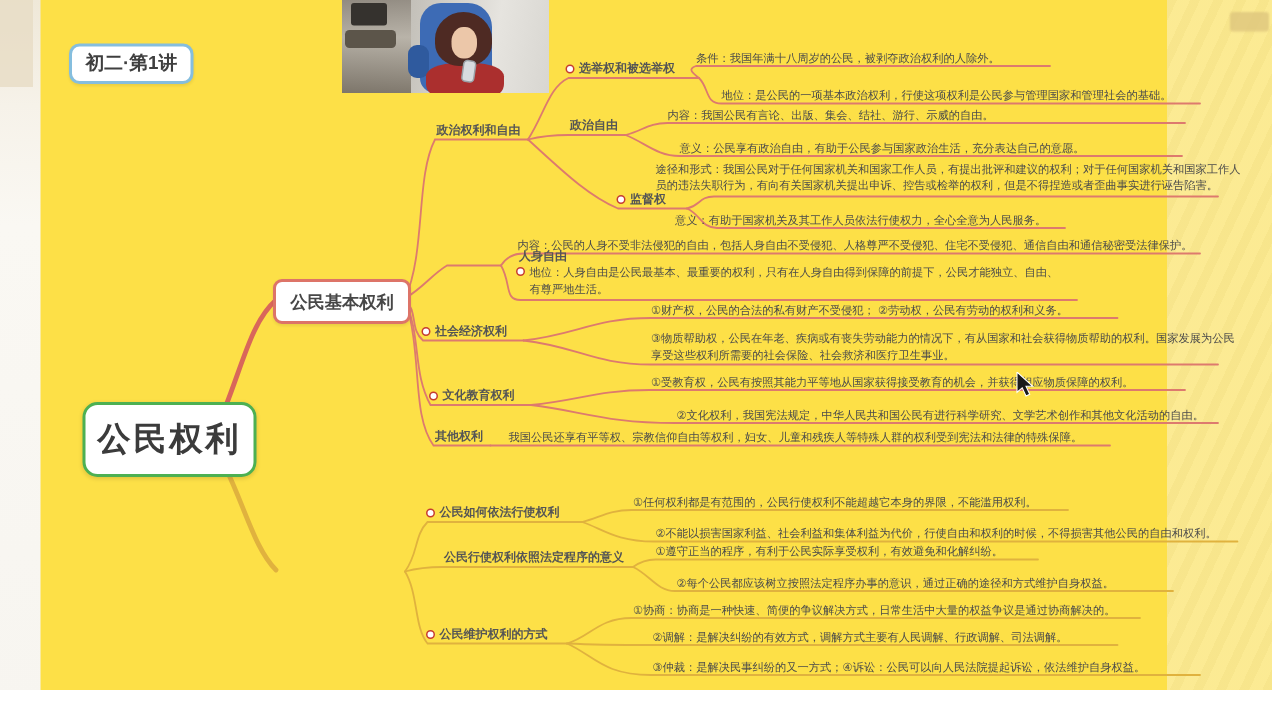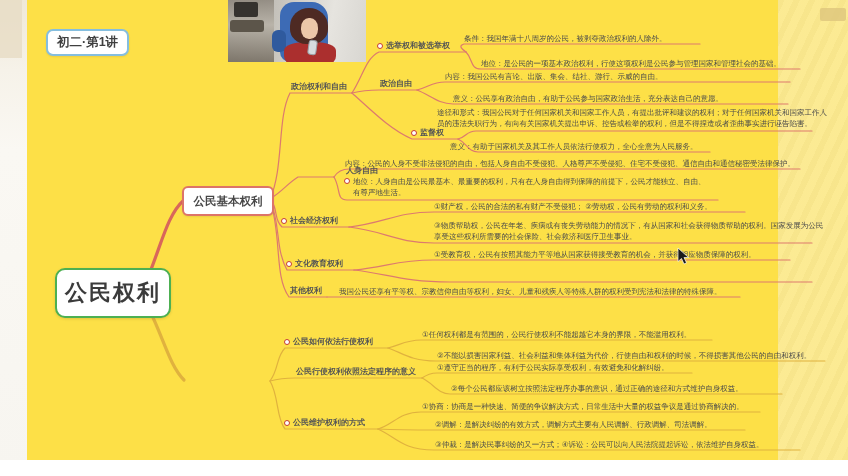--- a/index.html
+++ b/index.html
@@ -168,20 +168,21 @@
   <div class="mm leaf nowrap" style="left:345px;top:158px;">内容：公民的人身不受非法侵犯的自由，包括人身自由不受侵犯、人格尊严不受侵犯、住宅不受侵犯、通信自由和通信秘密受法律保护。</div>
   <div class="mm leaf leaf-flex" style="left:344px;top:176px;width:362px;">
     <span class="ring"></span>
     <span>地位：人身自由是公民最基本、最重要的权利，只有在人身自由得到保障的前提下，公民才能独立、自由、有尊严地生活。</span>
   </div>
 
   <div class="mm leaf nowrap" style="left:434px;top:201px;">①财产权，公民的合法的私有财产不受侵犯；  ②劳动权，公民有劳动的权利和义务。</div>
   <div class="mm leaf" style="left:434px;top:220px;width:392px;">③物质帮助权，公民在年老、疾病或有丧失劳动能力的情况下，有从国家和社会获得物质帮助的权利。国家发展为公民享受这些权利所需要的社会保险、社会救济和医疗卫生事业。</div>
 
   <div class="mm leaf nowrap" style="left:434px;top:249px;">①受教育权，公民有按照其能力平等地从国家获得接受教育的机会，并获得相应物质保障的权利。</div>
+  <div class="mm leaf nowrap" style="left:451px;top:271px;">②文化权利，我国宪法规定，中华人民共和国公民有进行科学研究、文学艺术创作和其他文化活动的自由。</div>
 
   <div class="mm leaf nowrap" style="left:339px;top:286px;">我国公民还享有平等权、宗教信仰自由等权利，妇女、儿童和残疾人等特殊人群的权利受到宪法和法律的特殊保障。</div>
 
   <div class="mm node-label" style="left:284px;top:336px;">
     <span class="ring"></span>
     <span>公民如何依法行使权利</span>
   </div>
   <div class="mm node-label" style="left:296px;top:366px;">公民行使权利依照法定程序的意义</div>
   <div class="mm node-label" style="left:284px;top:417px;">
     <span class="ring"></span>

